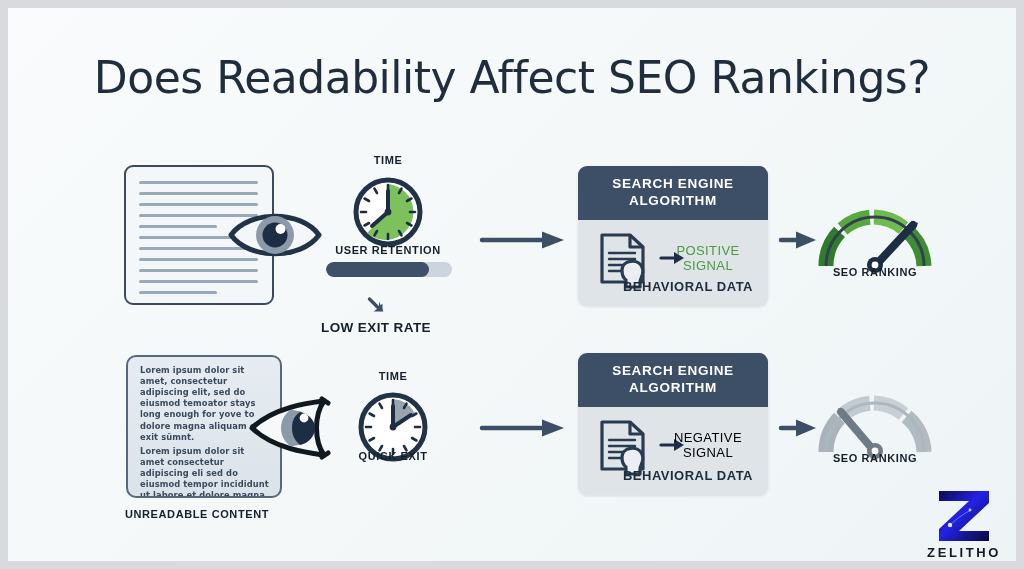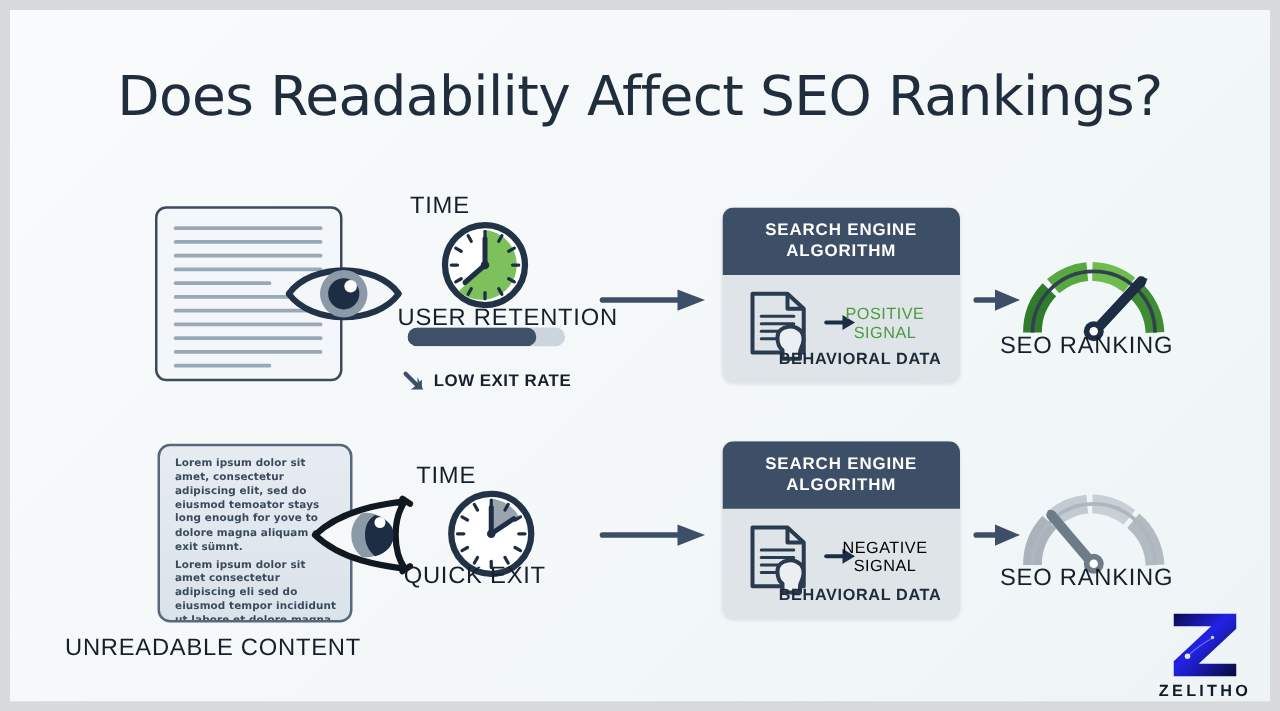--- a/index.html
+++ b/index.html
@@ -21,22 +21,22 @@
     position:absolute; left:0; top:44px; width:100%;
     text-align:center;
     font-size:44px; font-weight:400; letter-spacing:-0.5px;
     color:#1f2d3d;
     font-family:"DejaVu Sans", sans-serif;
     white-space:nowrap;
   }
 
   
   .cap {
-    position:absolute; text-align:left;
-    font-size:19px; font-weight:400; letter-spacing:0.6px;
+    position:absolute; text-align:center;
+    font-size:11px; font-weight:700; letter-spacing:0.6px;
     color:#15202b; white-space:nowrap;
   }
 
   
   .doc {
     position:absolute;
     border:2.5px solid #3c4a5c;
     border-radius:9px;
     background:#f3f7f9;
   }
@@ -180,21 +180,21 @@
       <circle cx="36" cy="36" r="3.4" fill="#1d2e44"></circle>
     </svg>
   </div>
 
   <div class="cap" style="left:310px; top:236px; width:140px;">USER RETENTION</div>
 
   <div class="pbar" style="left:318px; top:254px; width:126px;">
     <i style="width:82%;"></i>
   </div>
 
-  <div class="exit-row" style="left:313px; top:286px;">
+  <div class="exit-row" style="left:313px; top:286px;flex-direction:column;">
     <span>
       <svg width="20" height="20" viewBox="0 0 20 20">
         <path d="M3 4 L13 14 L13 7.5 L17.5 17.5 L7.5 17.5 L13 14" fill="#3d4f67"></path>
         <path d="M3.5 5 L12.5 14" stroke="#3d4f67" stroke-width="3.4" stroke-linecap="round"></path>
         <path d="M16.5 17 L9 17 L16.5 9.5 Z" fill="#3d4f67"></path>
       </svg>
     </span>
     <span class="lbl">LOW EXIT RATE</span>
   </div>
 

